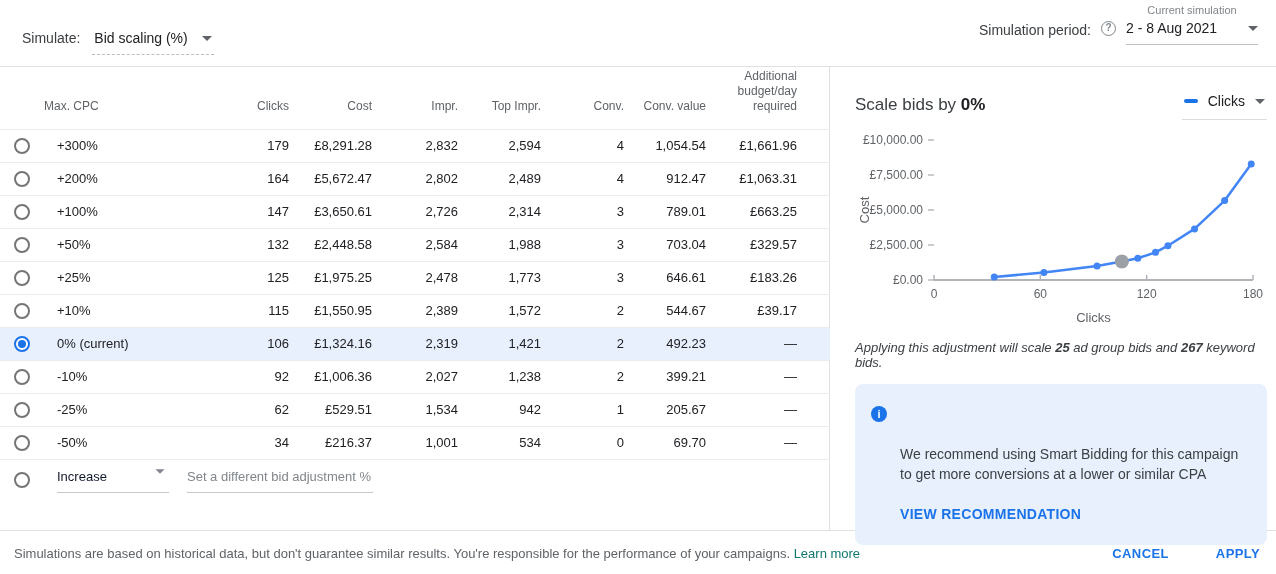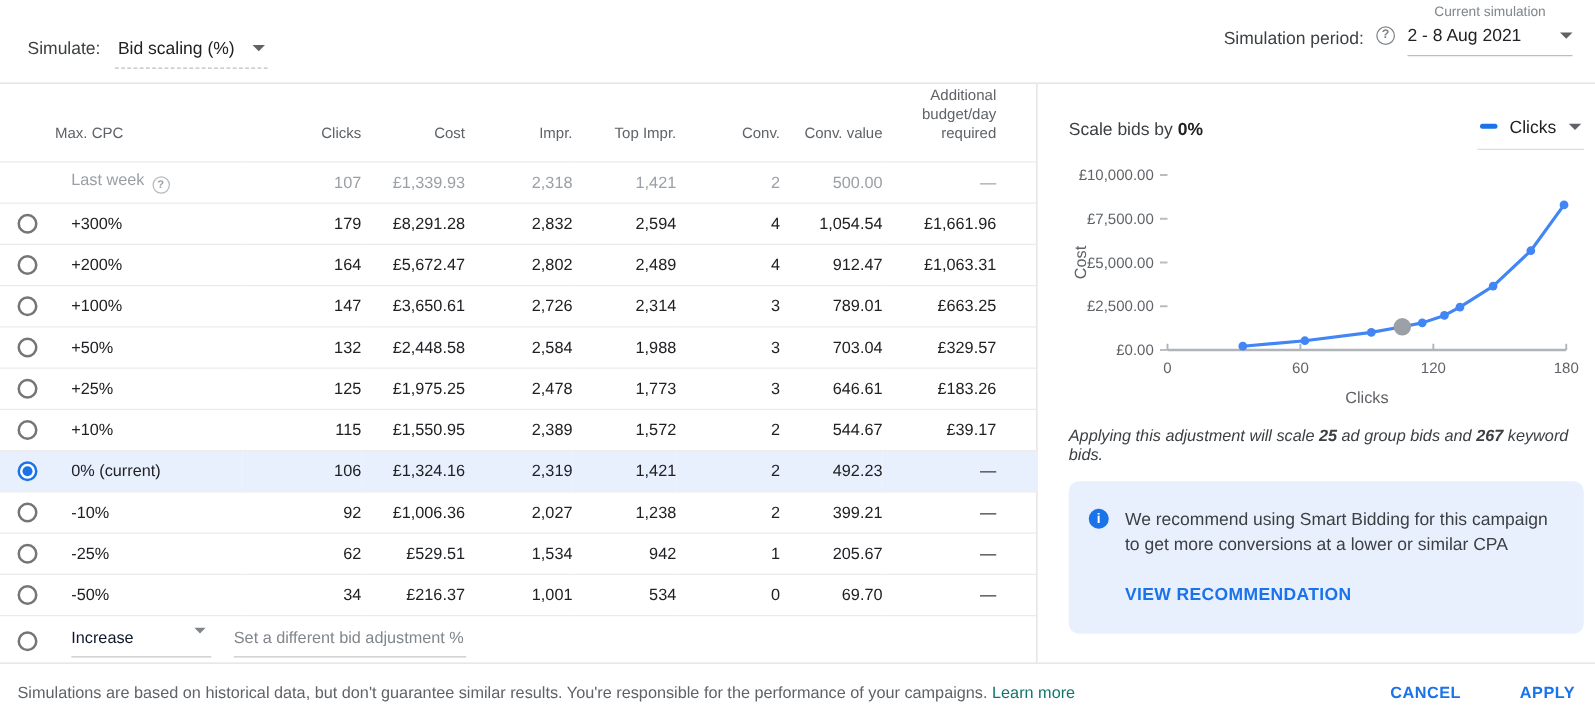--- a/index.html
+++ b/index.html
@@ -42,30 +42,30 @@
   tr.custom-row { height:40px; }
   .custom-row-inner { display:flex; align-items:center; gap:18px; padding-left:13px; }
   .inline-select { display:flex; align-items:flex-start; justify-content:space-between; width:112px; border-bottom:1px solid #c4c7cb; padding:3px 4px 8px 0; font-size:13px; color:#0f172a; cursor:pointer; }
   .inline-select .caret { border-top-color:#80868b; transform:scale(0.9); }
   .bid-input { border:none; border-bottom:1px solid #c4c7cb; width:186px; font-size:13px; font-family:"Liberation Sans", sans-serif; padding:3px 0 8px 0; color:#202124; outline:none; background:transparent; }
   .bid-input::placeholder { color:#80868b; }
 
   
   .chart-pane { flex:1; padding:0 14px 0 25px; }
   .chart-header { margin-top:24px; display:flex; justify-content:space-between; align-items:flex-start; }
-  .scale-bids { font-size:14px; color:#3c4043; padding-top:4px; }
+  .scale-bids { font-size:17px; color:#3c4043; padding-top:4px; }
   .scale-bids b { color:#202124; }
   .legend-select { display:flex; align-items:center; gap:10px; border-bottom:1px solid #dadce0; padding:2px 2px 10px 2px; cursor:pointer; }
   .legend-dash { width:14px; height:4px; border-radius:2px; background:#1a73e8; }
   .legend-label { font-size:14px; color:#202124; }
   .chart-wrap { margin-top:8px; }
   .apply-note { font-size:13px; font-style:italic; color:#3c4043; margin-top:6px; }
   .reco-box { margin-top:14px; background:#e8f0fe; border-radius:8px; padding:20px 16px 22px 16px; display:flex; gap:13px; }
   .info-icon { flex:0 0 16px; width:16px; height:16px; background:#1a73e8; border-radius:50%; color:#fff; font-size:11px; font-weight:bold; text-align:center; line-height:16px; font-style:normal; margin-top:2px; }
-  .reco-body { flex:1; }
+  .reco-body { flex:1;margin-top:40px; }
   .reco-text { font-size:14px; color:#3c4043; line-height:20px; }
   .reco-cta { display:inline-block; margin-top:22px; font-size:14px; font-weight:bold; color:#1a73e8; letter-spacing:0.3px; cursor:pointer; text-decoration:none; }
 
   
   .footer { position:absolute; left:0; top:532px; width:1276px; height:42px; display:flex; align-items:center; justify-content:space-between; padding:0 16px 0 14px; }
   .disclaimer { font-size:13px; color:#5f6368; }
   .disclaimer a { color:#0f766e; text-decoration:none; cursor:pointer; }
   .footer-actions { display:flex; gap:47px; }
   .text-btn { font-size:13px; font-weight:bold; color:#1a73e8; letter-spacing:0.4px; background:none; border:none; cursor:pointer; font-family:"Liberation Sans", sans-serif; }
 
@@ -120,31 +120,20 @@
             <th>Clicks</th>
             <th>Cost</th>
             <th>Impr.</th>
             <th>Top Impr.</th>
             <th>Conv.</th>
             <th>Conv. value</th>
             <th class="last">Additional budget/day required</th>
           </tr>
         </thead>
         <tbody>
-          <tr class="baseline">
-              <td class="c-radio"></td>
-              <td class="c-label">Last week<span class="help-sm">?</span></td>
-              <td>107</td>
-              <td>£1,339.93</td>
-              <td>2,318</td>
-              <td>1,421</td>
-              <td>2</td>
-              <td>500.00</td>
-              <td class="last">—</td>
-            </tr>
             <tr>
               <td class="c-radio"><span class="radio"></span></td>
               <td class="c-label">+300%</td>
               <td>179</td>
               <td>£8,291.28</td>
               <td>2,832</td>
               <td>2,594</td>
               <td>4</td>
               <td>1,054.54</td>
               <td class="last">£1,661.96</td>

